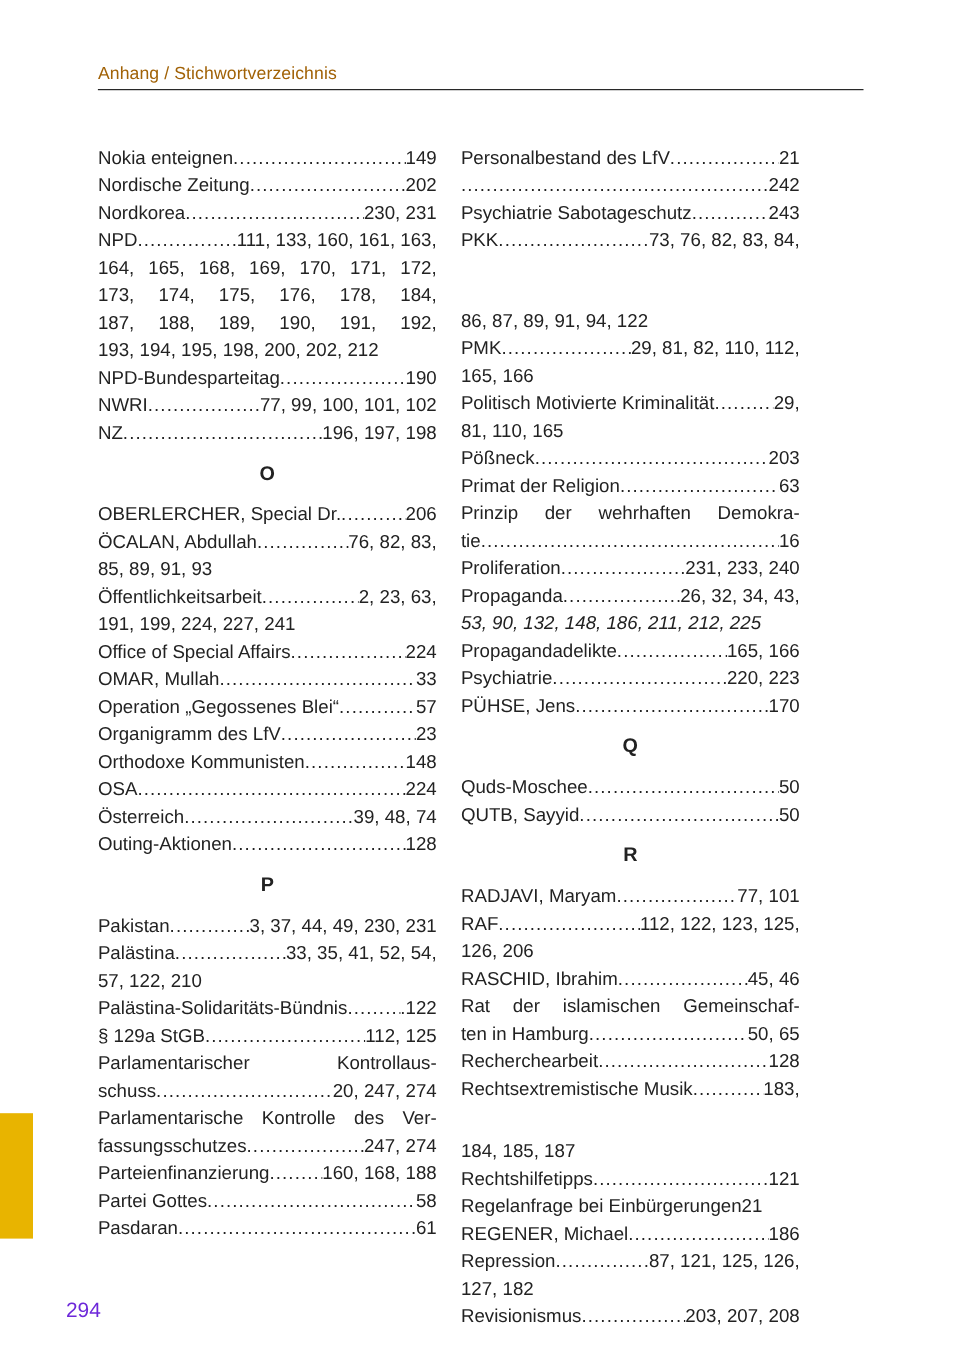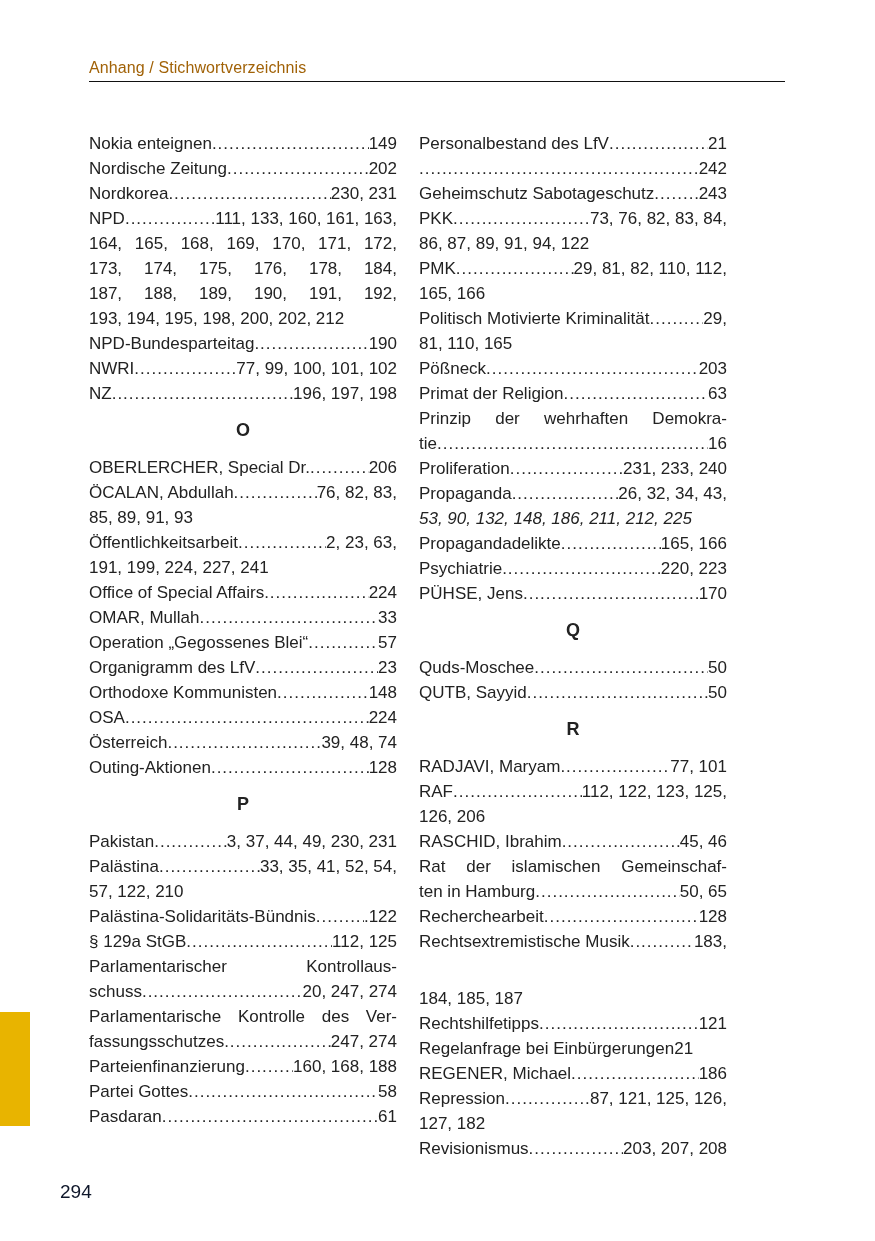--- a/index.html
+++ b/index.html
@@ -13,21 +13,21 @@
   .col.right { left:419px; }
   .entry { font-size:17px; line-height:25px; text-align:justify; text-align-last:left; }
   .entry .line { display:flex; align-items:center; white-space:nowrap; }
   .entry .term { flex:0 0 auto; }
   .entry .dots { flex:1 1 auto; overflow:hidden; white-space:nowrap; letter-spacing:1px; }
   .entry .dots::after { content:"......................................................................................................"; }
   .entry .pages { flex:0 0 auto; }
   .entry .wrapline { display:block; text-align:justify; text-align-last:justify; }
   .letter { font-weight:bold; font-size:18px; text-align:center; height:25px; line-height:25px; margin:12px 0 12px 0; }
   .tab { position:absolute; left:0; top:1012px; width:30px; height:114px; background:#E8B400; }
-  .page-number { position:absolute; left:60px; top:1181px; font-size:19px; color:#0f172a; }
+  .page-number { position:absolute; left:60px; top:1181px; font-size:19px; color:#6d28d9; }
 </style>
 </head>
 <body>
 
 <div class="header">
   <div class="header-title">Anhang / Stichwortverzeichnis</div>
   <div class="header-rule"></div>
 </div>
 
 <div class="col left">
@@ -249,32 +249,32 @@
         </div>
       </div>
       <div class="entry">
         <div class="line">
           <span class="dots"></span>
           <span class="pages">242</span>
         </div>
       </div>
       <div class="entry">
         <div class="line">
-          <span class="term">Geheimschutz Sabotageschutz</span>
+          <span class="term">Psychiatrie Sabotageschutz</span>
           <span class="dots"></span>
           <span class="pages">243</span>
         </div>
       </div>
       <div class="entry">
         <div class="line">
           <span class="term">PKK</span>
           <span class="dots"></span>
           <span class="pages">73, 76, 82, 83, 84,</span>
         </div>
-        <span class="wrapline" style="text-align-last: left;">86, 87, 89, 91, 94, 122</span>
+        <span class="wrapline" style="text-align-last: left; margin-top: 48px;">86, 87, 89, 91, 94, 122</span>
       </div>
       <div class="entry">
         <div class="line">
           <span class="term">PMK</span>
           <span class="dots"></span>
           <span class="pages">29, 81, 82, 110, 112,</span>
         </div>
         <span class="wrapline" style="text-align-last: left;">165, 166</span>
       </div>
       <div class="entry">

